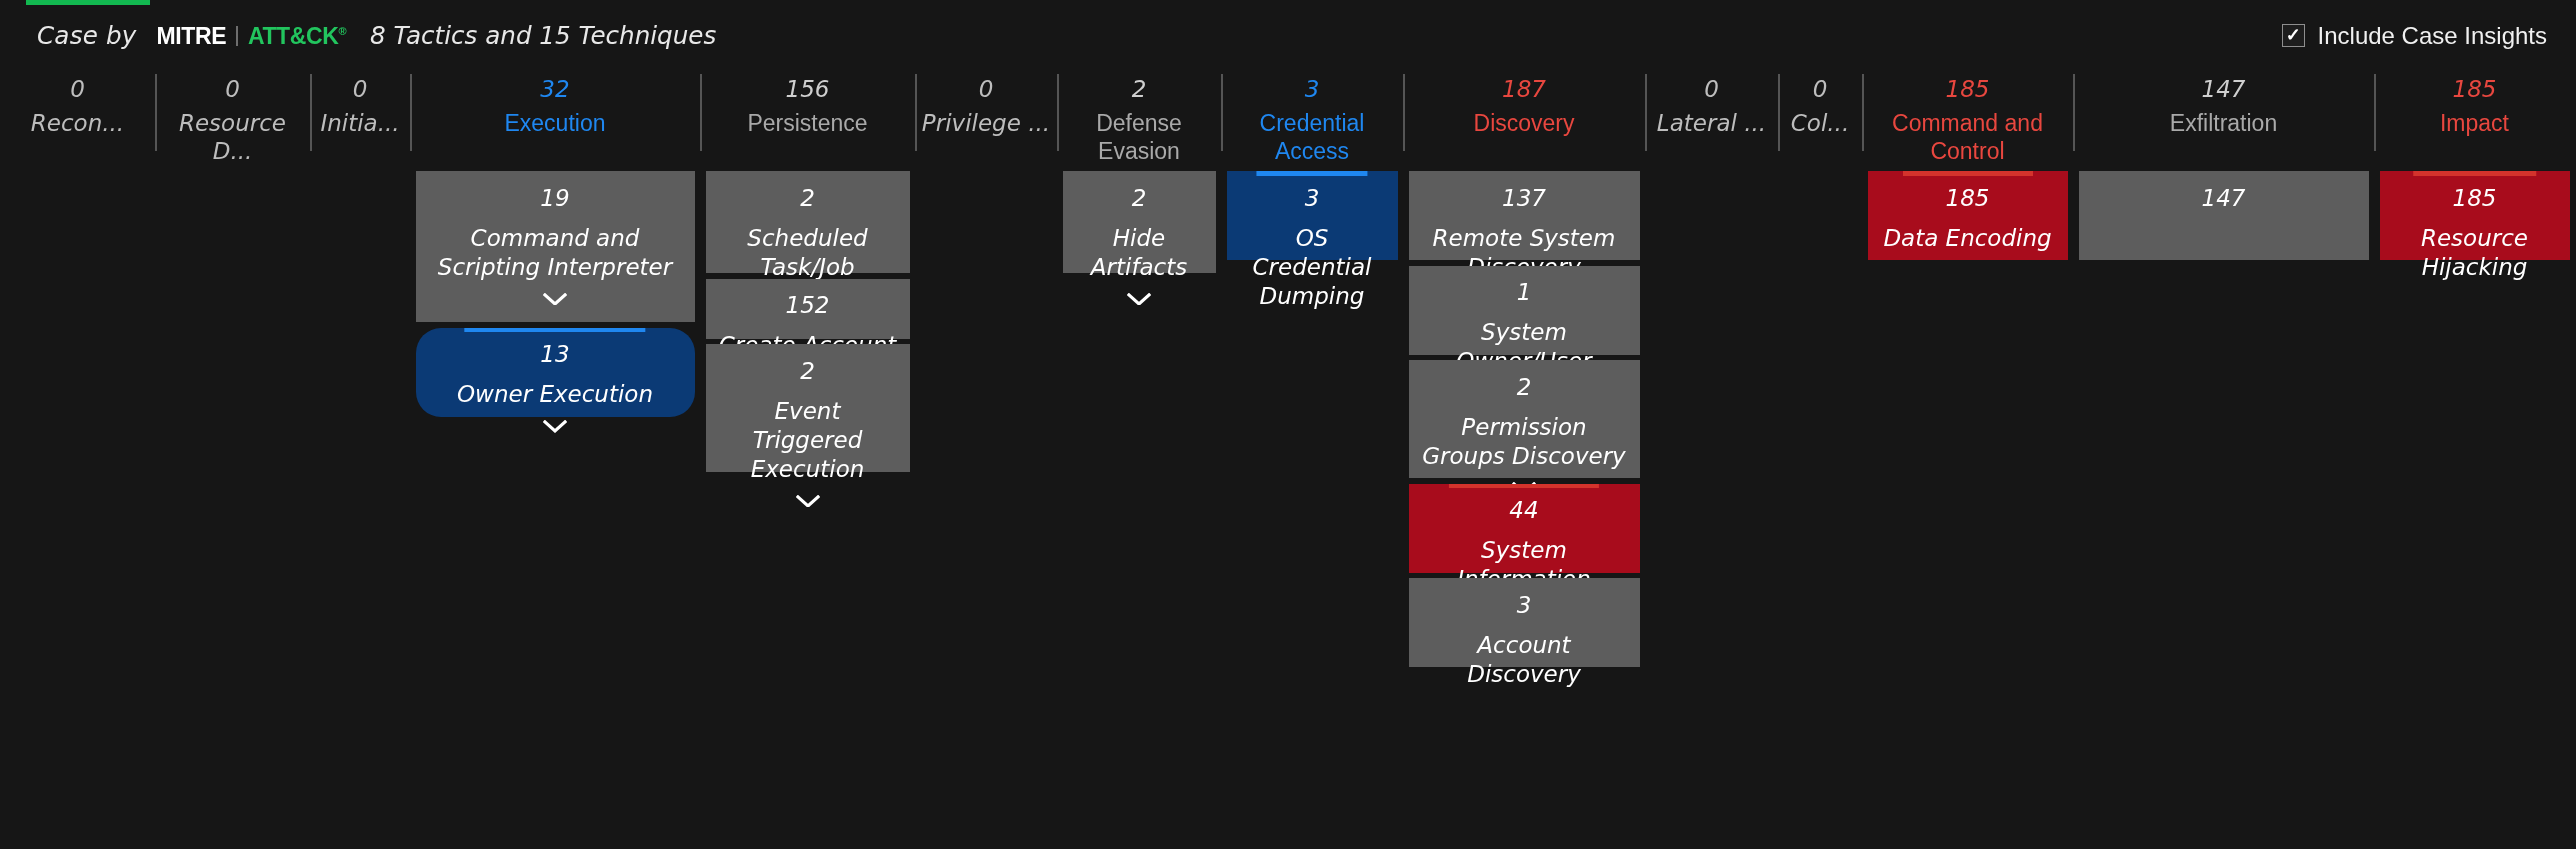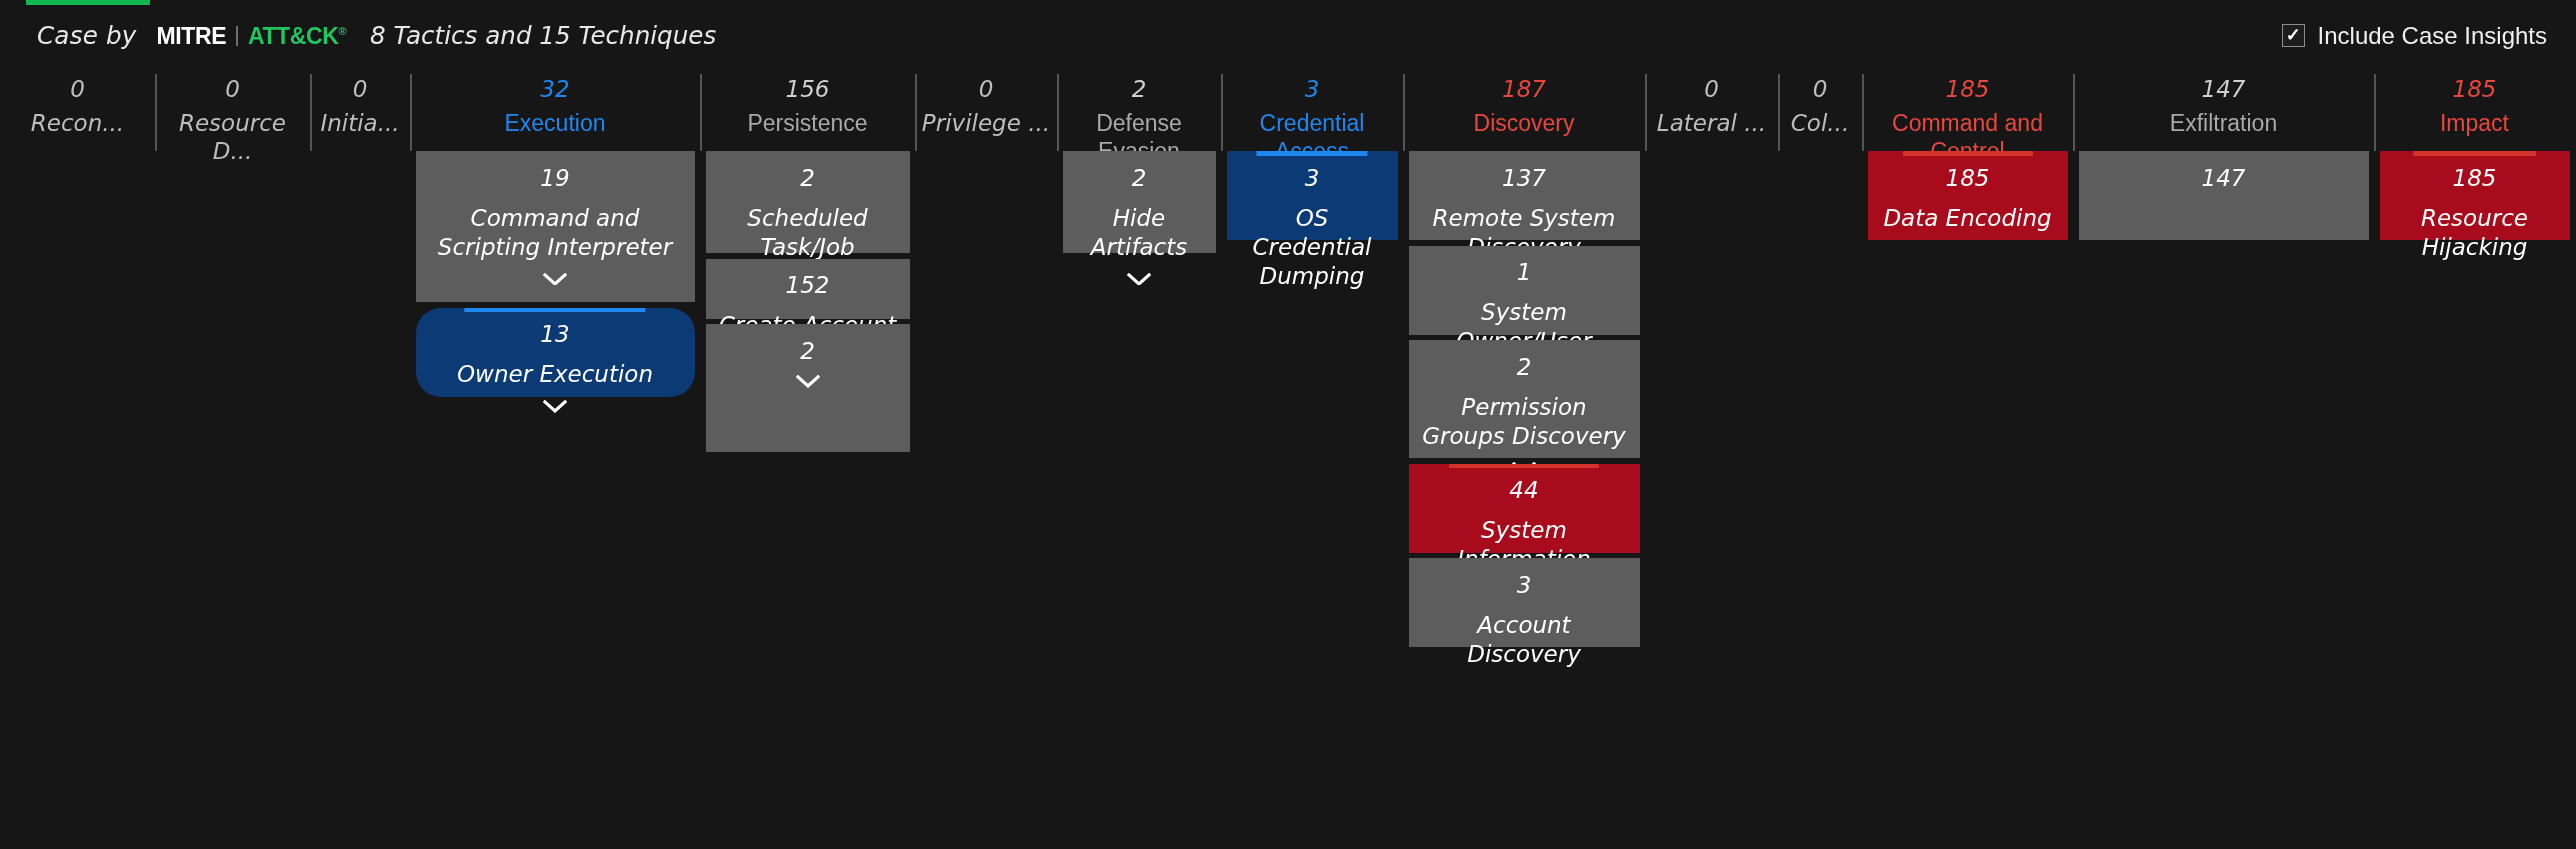--- a/index.html
+++ b/index.html
@@ -195,20 +195,21 @@
   .col-count.dim,  .col-name.dim  { color: #bdbdbd; }
 
   
   .cards {
     flex: 1 1 auto;
     padding: 0 5.5px;
     display: flex;
     flex-direction: column;
     gap: 5.5px;
     overflow: hidden;
+    margin-top: 20px;
   }
 
   .card {
     position: relative;
     width: 100%;
     background: #5d5d5d;
     color: #ffffff;
     padding: 14.6px 11px 12.8px 11px;
     display: flex;
     flex-direction: column;
@@ -349,20 +350,21 @@
             </span>
           </div>
           <div class="card " style="height: 60px;">
             <div class="accent"></div>
             <div class="card-count">152</div>
             <div class="card-name">Create Account</div>
           </div>
           <div class="card " style="height: 128px;">
             <div class="accent"></div>
             <div class="card-count">2</div>
+            <div class="card-name">Event Triggered Execution</div>
             <span class="chevron">
               <svg viewBox="0 0 26 14" xmlns="http://www.w3.org/2000/svg">
                 <path d="M2 2 L13 12 L24 2" fill="none" stroke="#ffffff" stroke-width="3.4" stroke-linecap="square"></path>
               </svg>
             </span>
           </div>
         </div>
       </div>
       <div class="tactic-col" style="width: 142px;">
         <div class="col-sep"></div>

